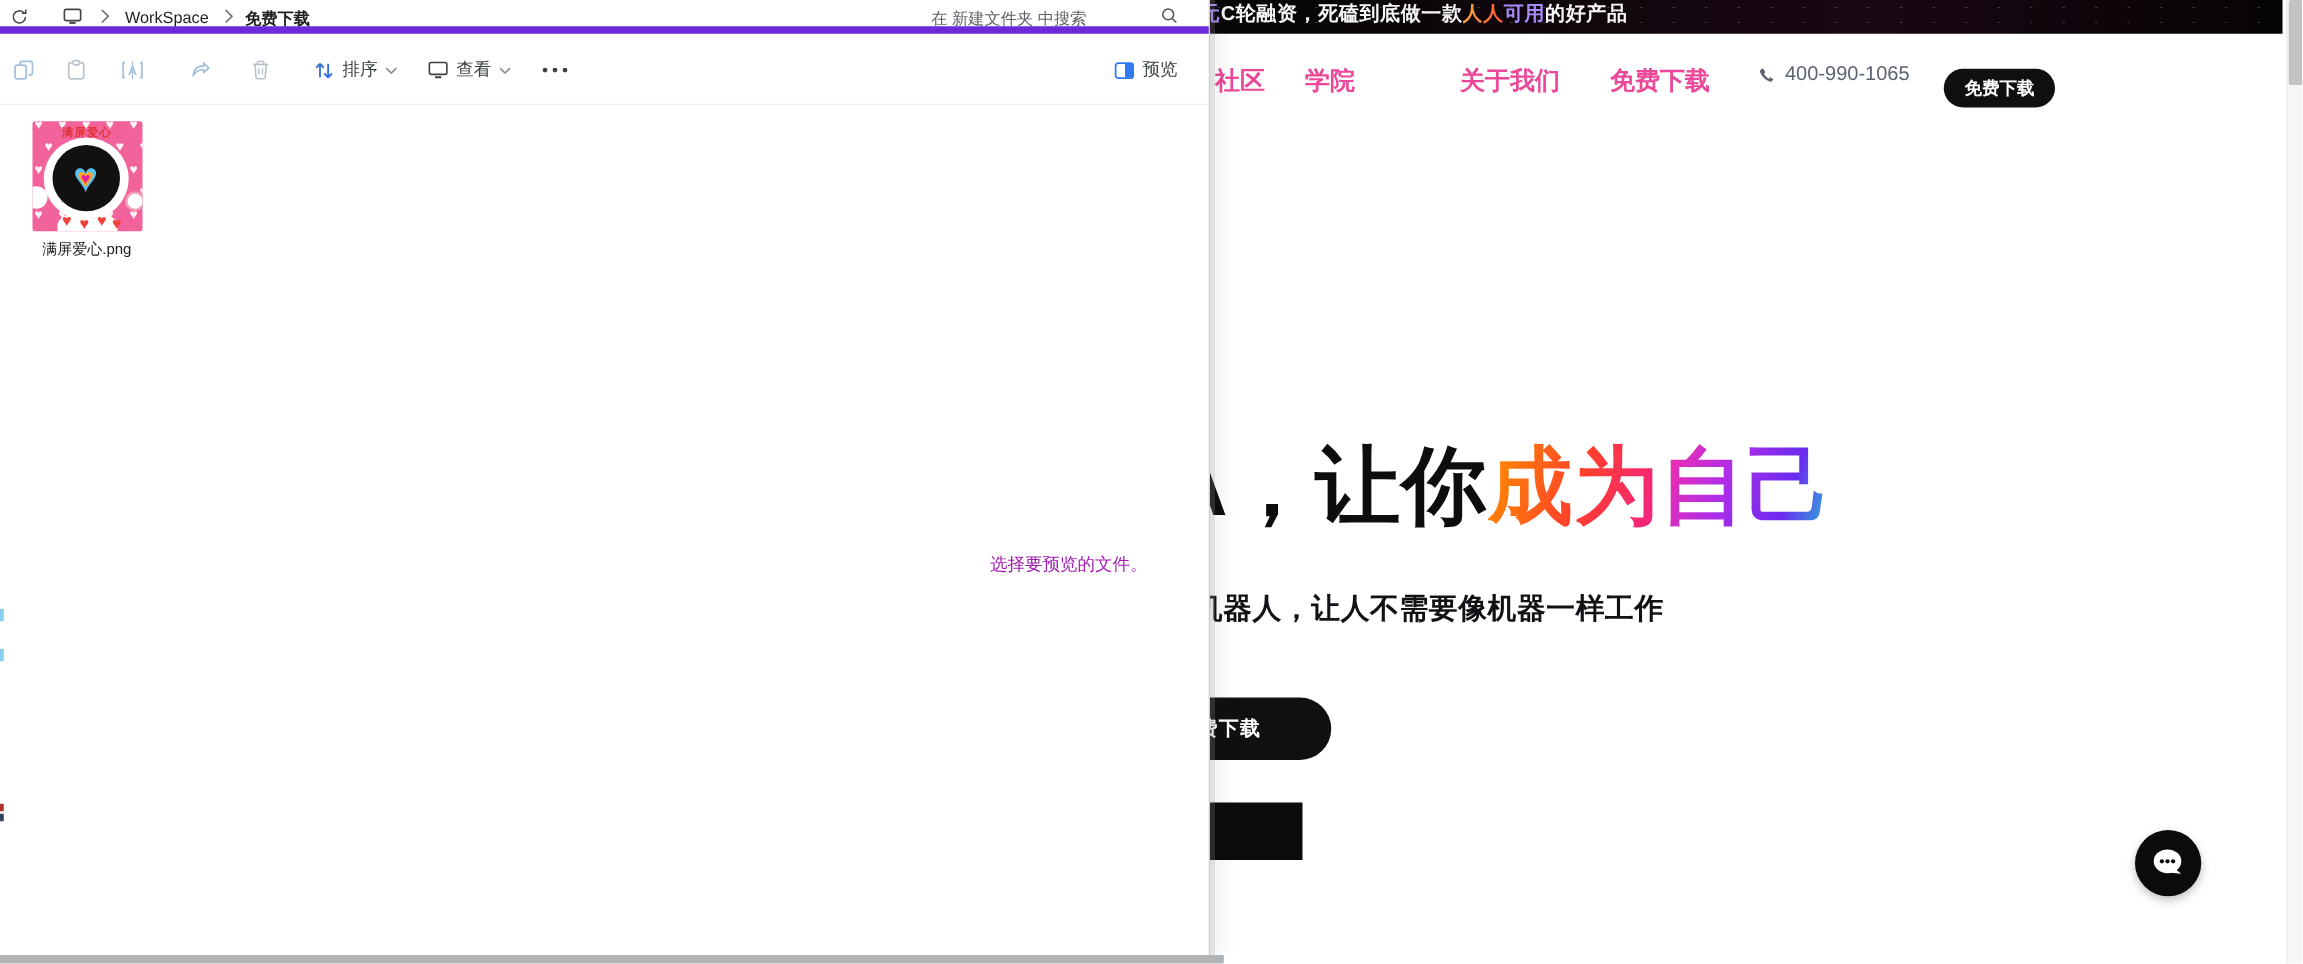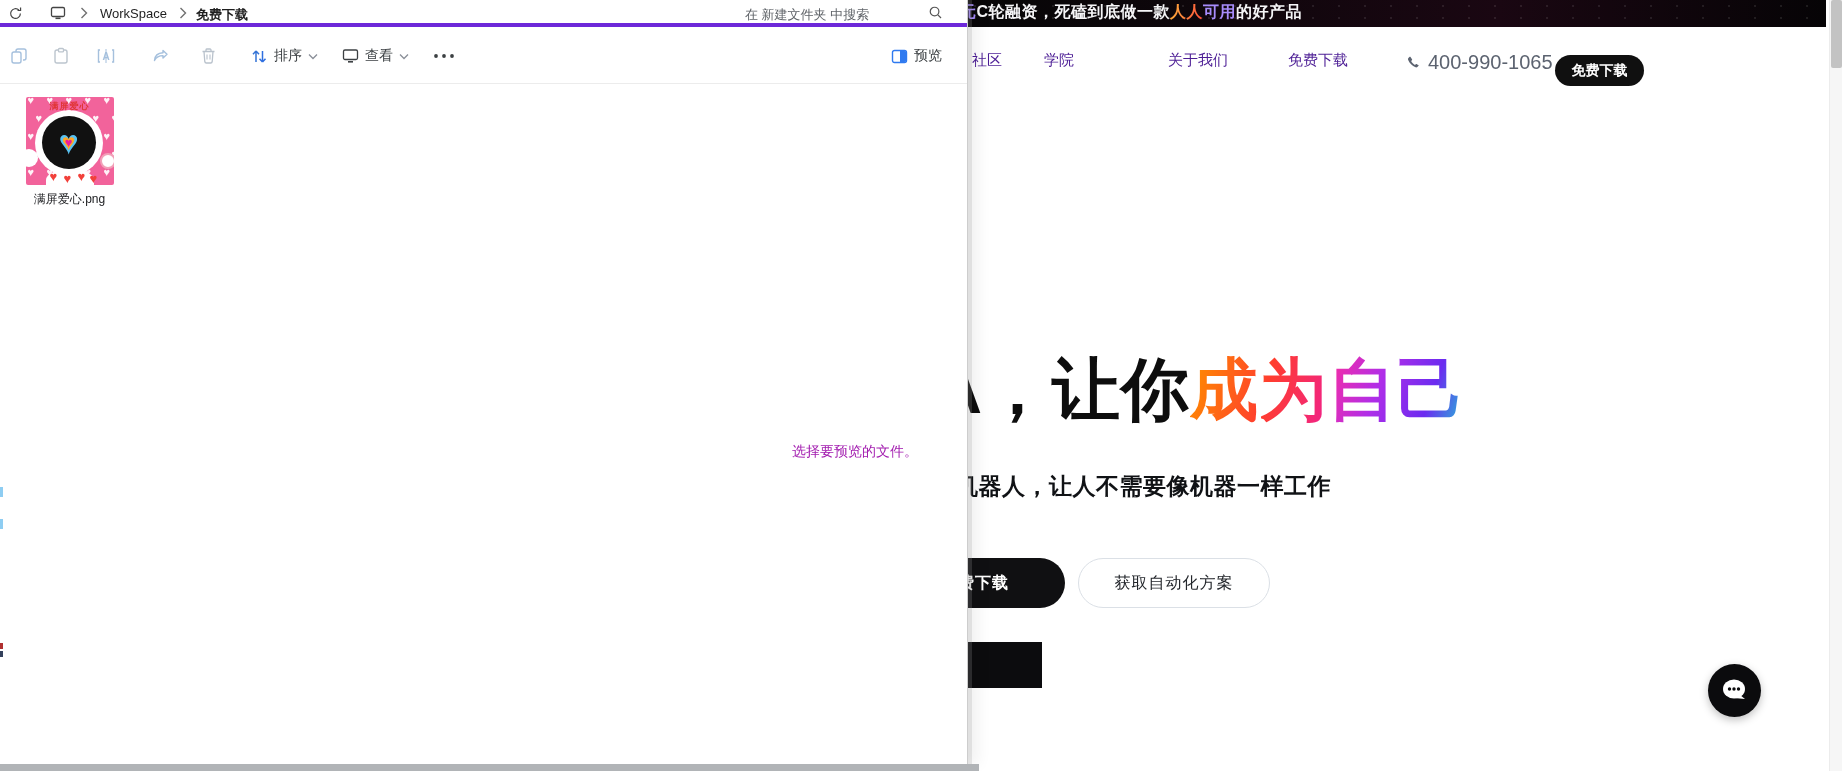--- a/index.html
+++ b/index.html
@@ -17,23 +17,23 @@
   .promo-banner .txt { position:absolute; left:960px; top:0px; height:27px; line-height:24px;
     font-size:16px; font-weight:bold; white-space:nowrap; letter-spacing:.5px; }
   .seg-white { color:#f5f5f7; } .seg-purple { color:#a78bfa; } .seg-orange { color:#ff7a45;
     background:linear-gradient(100deg,#ffb03a,#ff4d3d); -webkit-background-clip:text; background-clip:text; }
   .seg-orange { color:transparent; }
   @supports not (background-clip:text) { .seg-orange{ color:#ff7a45; } }
 
   .page-scrollbar { position:absolute; right:0; top:0; width:13px; height:771px; background:#f6f6f6; z-index:6; border-left:1px solid #ececec; }
   .page-scrollbar .thumb { position:absolute; left:1px; top:0; width:11px; height:68px; background:#c3c3c3; }
 
-  .nav-link { position:absolute; top:51px; font-size:15px; color:#4c1d95; cursor:pointer; white-space:nowrap; }
+  .nav-link { position:absolute; top:51px; font-size:20px; color:#ec4899; cursor:pointer; white-space:nowrap;font-weight:bold; }
   .phone-group { position:absolute; left:1406px; top:51px; display:flex; align-items:center; gap:7px;
-    color:#5c6370; font-size:20px; }
+    color:#5c6370; font-size:16px; }
   .nav-download-btn { position:absolute; left:1555px; top:55px; width:89px; height:31px; border-radius:16px;
     background:#101010; color:#fff; font-size:14px; font-weight:bold; border:none;
     display:flex; align-items:center; justify-content:center; cursor:pointer; }
 
   .hero-heading { position:absolute; left:933px; top:345px; font-size:68px; line-height:1.3;
     font-weight:800; white-space:nowrap; letter-spacing:1px; color:#0d0d0d; }
   .grad-red { background:linear-gradient(105deg,#ff8a00 5%,#ff3d2e 55%,#f0218c 100%);
     -webkit-background-clip:text; background-clip:text; color:transparent; }
   .grad-purple { background:linear-gradient(110deg,#ff2d9c 0%,#b02ee8 38%,#6b2bf0 72%,#20c4d6 100%);
     -webkit-background-clip:text; background-clip:text; color:transparent; }
@@ -47,21 +47,21 @@
     display:flex; align-items:center; justify-content:center; letter-spacing:1px; cursor:pointer; }
   .hero-media-sliver { position:absolute; left:952px; top:642px; width:90px; height:46px;
     background:#0c0c0e; border-radius:0 0 0 14px; }
   .chat-fab { position:absolute; left:1708px; top:664px; width:53px; height:53px; border-radius:50%;
     background:#0b0b0d; display:flex; align-items:center; justify-content:center; cursor:pointer;
     box-shadow:0 3px 8px rgba(0,0,0,.25); }
 
   
   .fm { position:absolute; left:0; top:0; width:968px; height:765px; background:#fff; z-index:10;
     border-right:1px solid #cdcdcd; box-shadow:4px 0 0 rgba(160,160,160,.22), 10px 0 14px rgba(0,0,0,.06); }
-  .fm-header { position:absolute; left:0; top:0; width:100%; height:27px; border-bottom:4px solid #6d28d9;
+  .fm-header { position:absolute; left:0; top:0; width:100%; height:27px; border-bottom:6px solid #6d28d9;
     display:flex; align-items:center; }
   .fm-header .crumb-text { font-size:13px; color:#1f1f1f; white-space:nowrap; }
   .icon-btn { display:inline-flex; align-items:center; justify-content:center; background:none; border:none; cursor:pointer; }
   .pos { position:absolute; }
   .fm-search-ph { position:absolute; left:705px; top:6px; font-size:13px; color:#5f6368; white-space:nowrap; cursor:text;margin-left:40px; }
   .fm-toolbar { position:absolute; left:0; top:28px; width:100%; height:56px; border-bottom:1px solid #ececec; }
   .tb-label { font-size:14px; color:#3c4043; }
   .tb-group { position:absolute; top:0; height:56px; display:flex; align-items:center; gap:6px; cursor:pointer; }
 
   .file-tile { position:absolute; left:22px; top:97px; width:95px; text-align:center; cursor:pointer; }
@@ -117,21 +117,20 @@
       <span>400-990-1065</span>
     </div>
 
     <button class="nav-download-btn">免费下载</button>
 
     <div class="hero-heading"><span>A，让你</span><span class="grad-red">成为</span><span class="grad-purple">自己</span></div>
 
     <div class="hero-subtitle">机器人，让人不需要像机器一样工作</div>
 
     <button class="hero-btn-black">免费下载</button>
-    <button class="hero-btn-white">获取自动化方案</button>
 
     <div class="hero-media-sliver"></div>
 
     <div class="chat-fab">
       <span>
         <svg width="30" height="28" viewBox="0 0 30 28">
           <ellipse cx="14" cy="12" rx="11" ry="9.5" fill="#fff"></ellipse>
           <path d="M20 18 L25 22 L14 21 Z" fill="#fff"></path>
           <circle cx="9.5" cy="12" r="1.7" fill="#0b0b0d"></circle>
           <circle cx="14" cy="12" r="1.7" fill="#0b0b0d"></circle>

